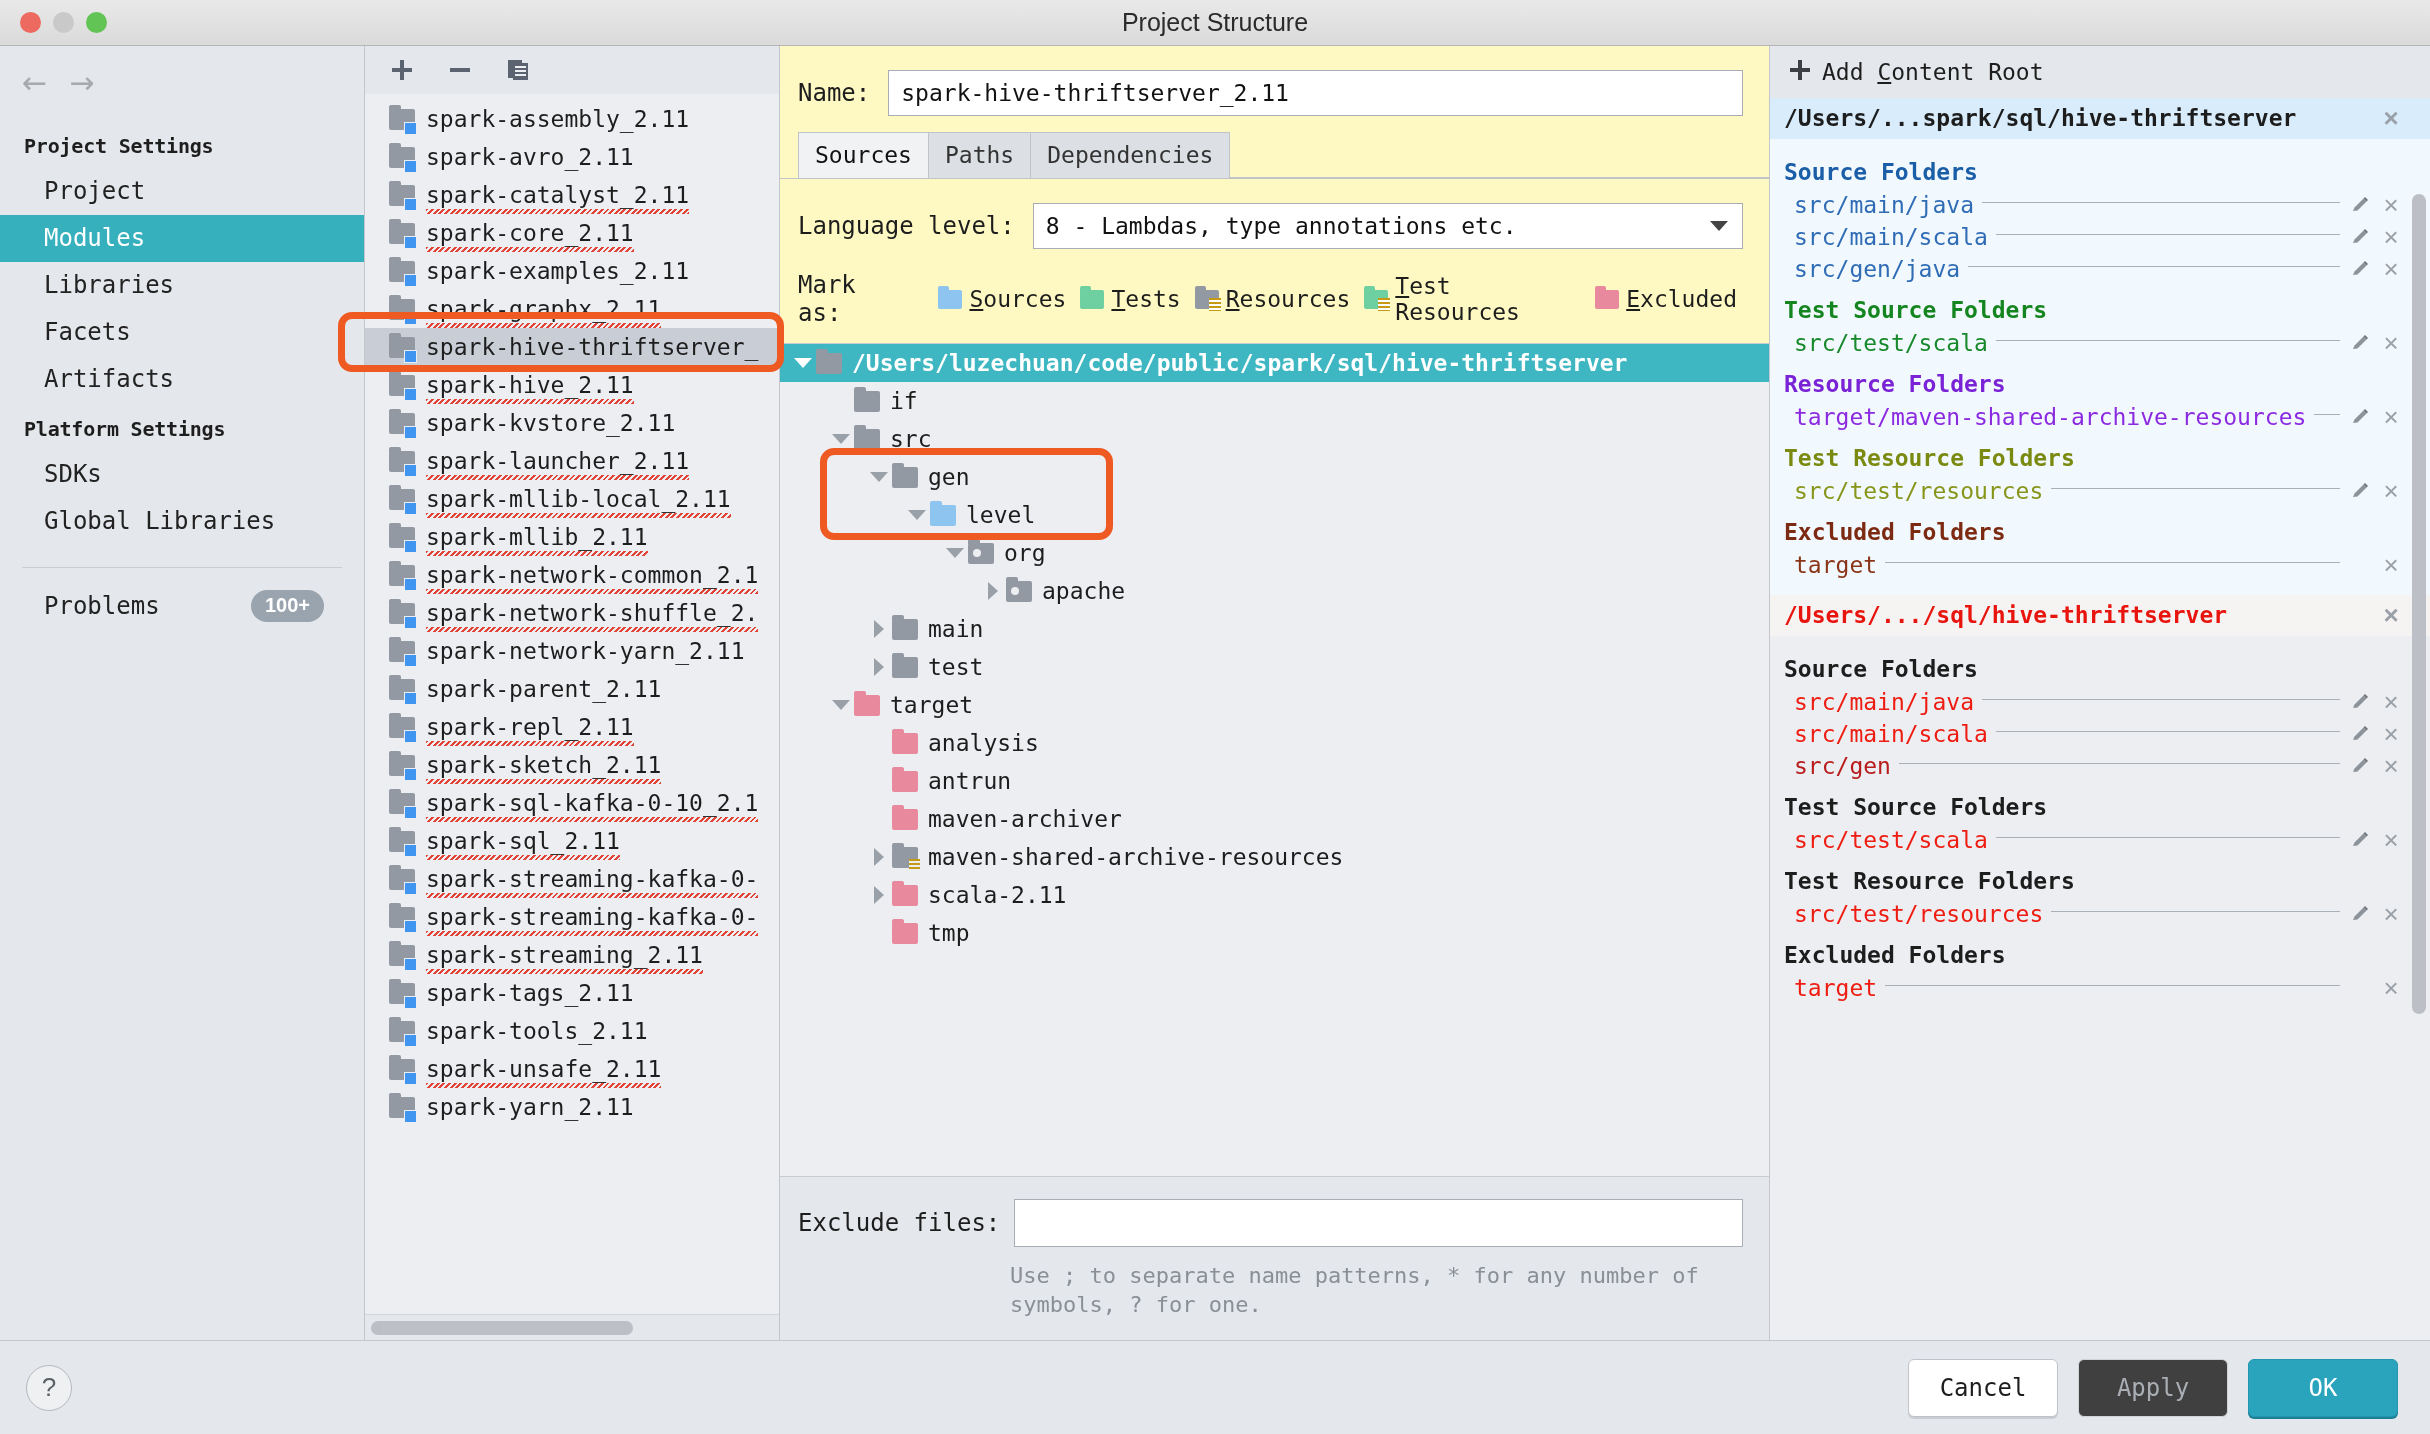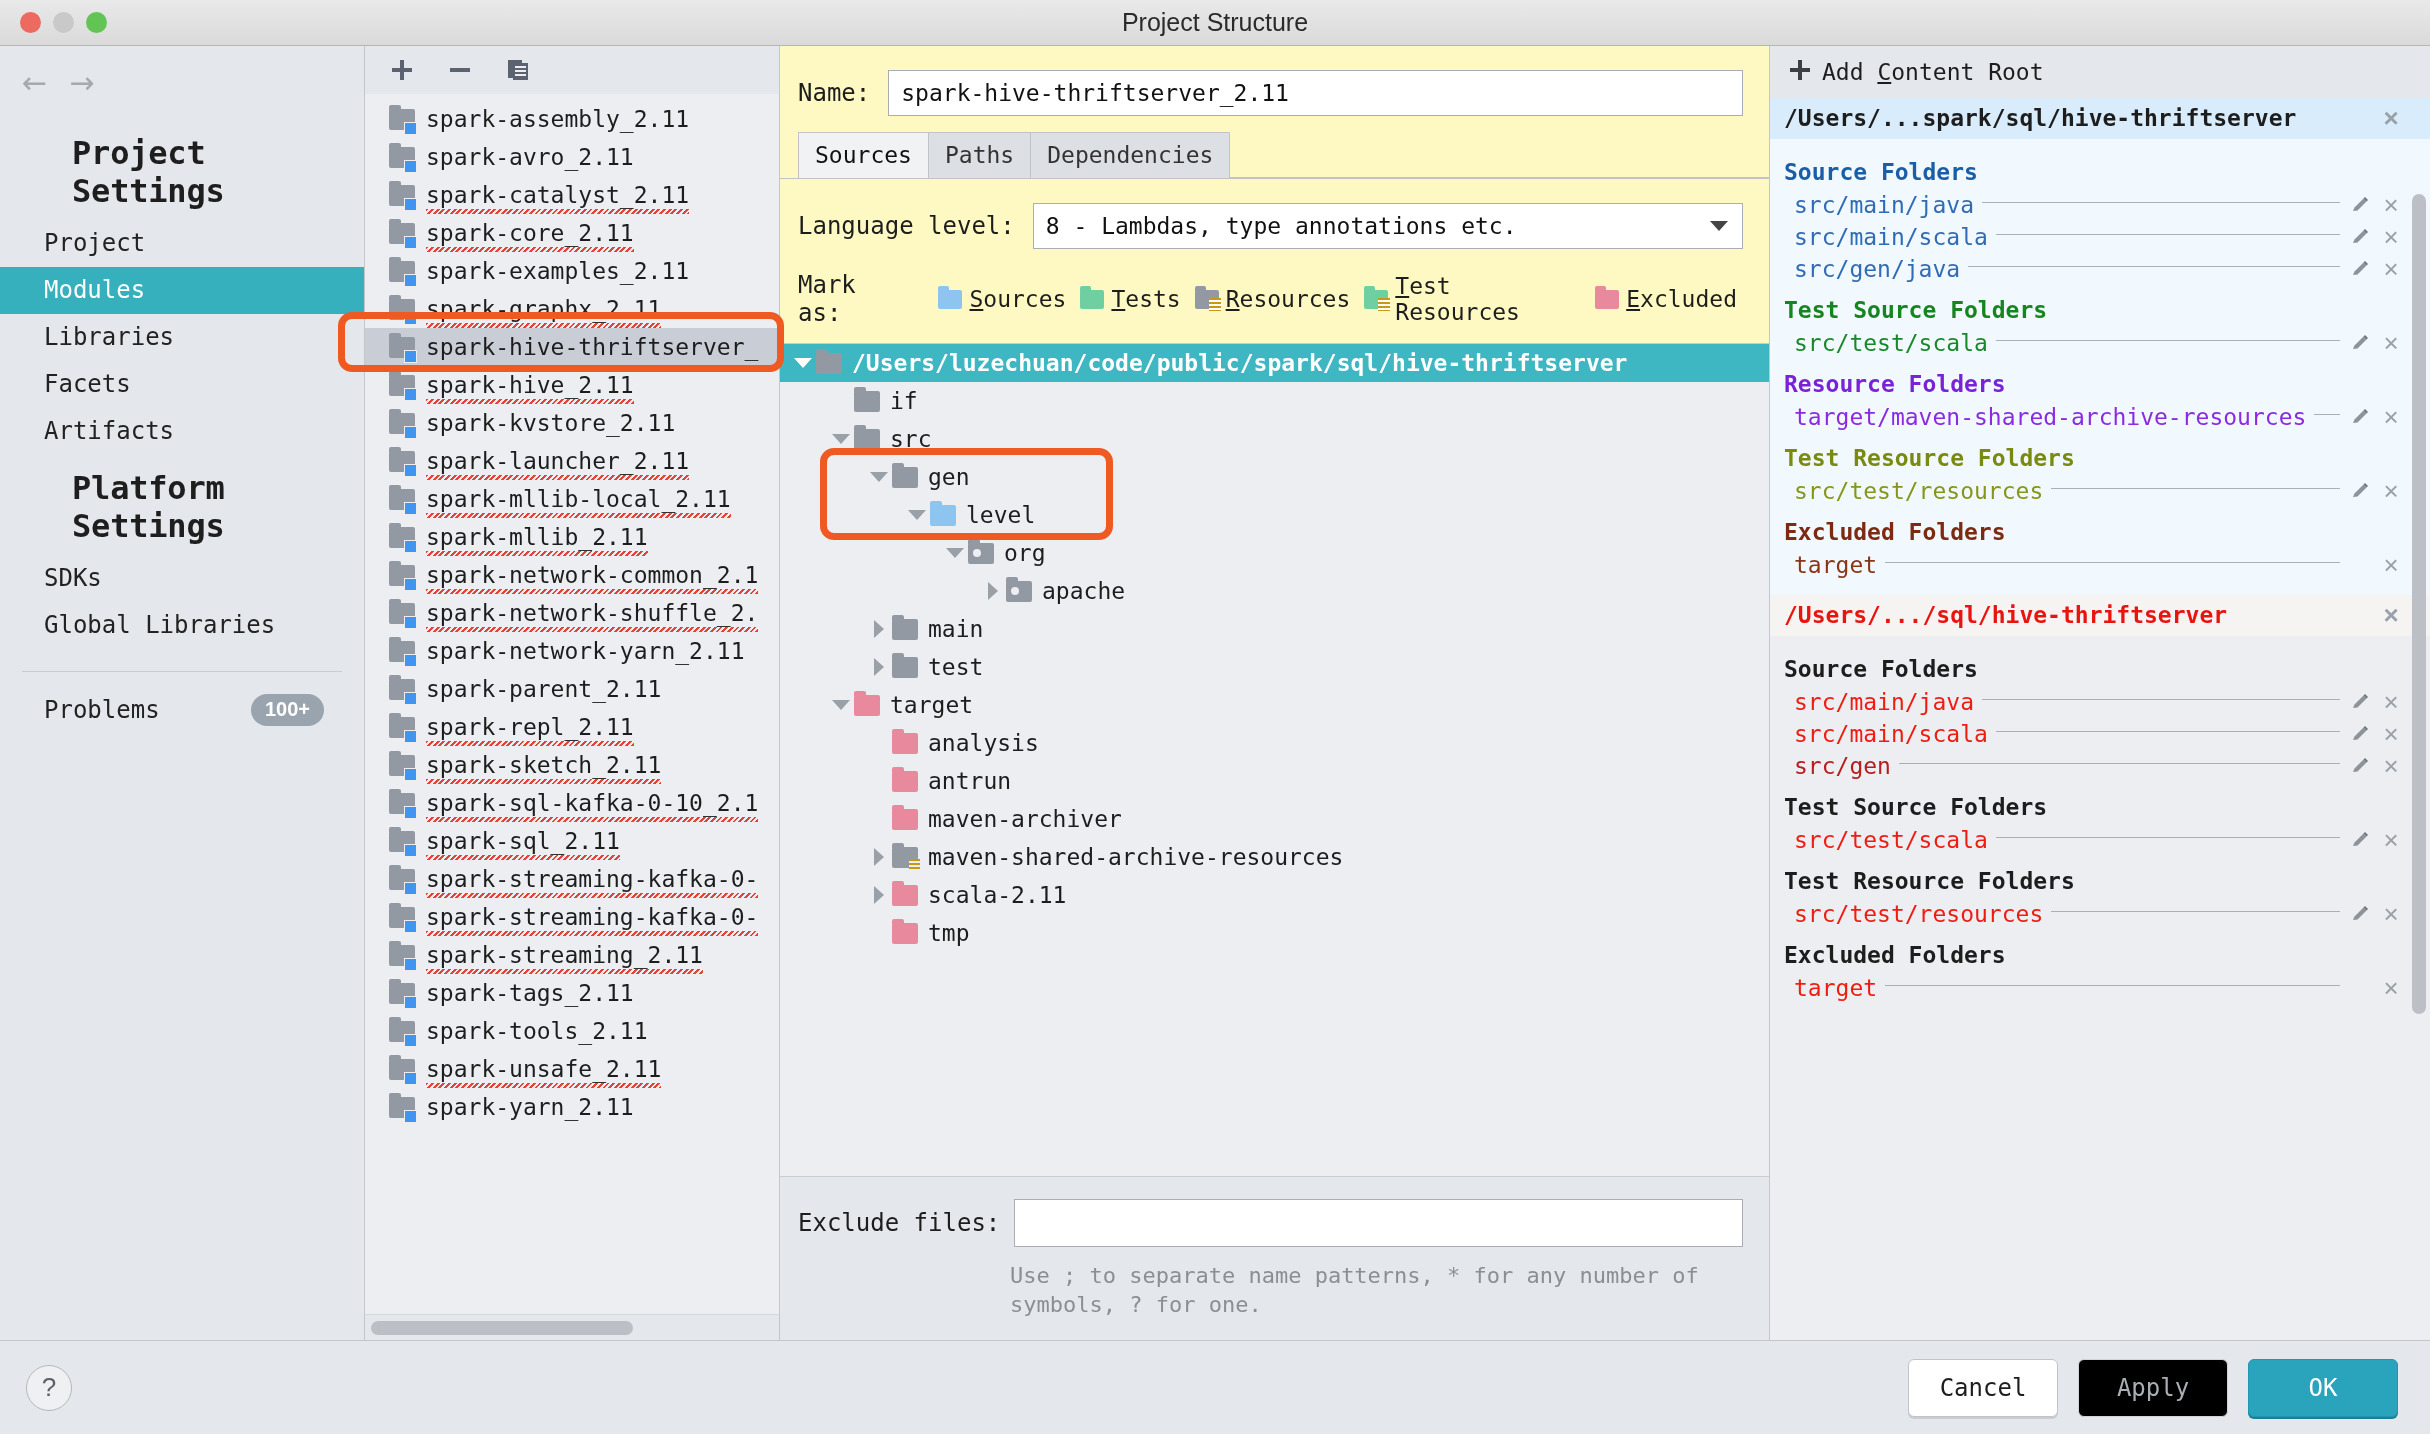--- a/index.html
+++ b/index.html
@@ -39,22 +39,22 @@
     border-right: 1px solid #c3c6cb;
     display: flex; flex-direction: column;
     padding-top: 10px;
   }
   .navbtns { display: flex; gap: 22px; padding: 12px 0 22px 22px; }
   .navarrow {
     font-size: 30px; color: #a6a9ae; line-height: 1;
     font-family: "DejaVu Sans", sans-serif;
   }
   .sb-group-title {
-    font-size: 32px; font-weight: bold; color: #1e1e1e;
-    padding: 14px 0 10px 24px; letter-spacing: -0.2px; margin-left: 48px;
+    font-size: 20px; font-weight: bold; color: #1e1e1e;
+    padding: 14px 0 10px 24px; letter-spacing: -0.2px;
   }
   .sb-item {
     font-size: 24px; color: #222; padding: 8px 0 9px 44px;
     line-height: 1.25;
   }
   .sb-item.selected { background: #36b0bd; color: #ffffff; }
   .sb-divider { height: 1px; background: #c9ccd1; margin: 22px 22px 0 22px; }
   .sb-problems {
     display: flex; align-items: center; justify-content: space-between;
     padding: 22px 40px 0 44px;
@@ -226,21 +226,21 @@
     display:flex; align-items:center; justify-content:center;
     font-family:"Liberation Sans",sans-serif;
   }
   .spacer { flex:1 1 auto; }
   .btn {
     height: 58px; min-width: 150px; border-radius: 6px; font-size: 24px;
     display:flex; align-items:center; justify-content:center; margin-left: 20px;
     font-family:"DejaVu Sans Mono", monospace;
   }
   .btn.cancel { background:#fff; border:1px solid #c0c4ca; color:#1d1d1d; box-shadow: 0 2px 0 #c9ccd1; }
-  .btn.apply { background:#000000; border:1px solid #d0d3d8; color:#a9aeb5; }
+  .btn.apply { background:#404040; border:1px solid #d0d3d8; color:#a9aeb5; }
   .btn.ok { background:#2aa3bd; border:1px solid #2196ae; color:#fff; box-shadow: 0 2px 0 #1b7f95; }
 
   
   .anno {
     position: absolute; border: 7px solid #ef5a22; border-radius: 14px;
     pointer-events: none;
   }
   #anno-module { left: 338px; top: 312px; width: 446px; height: 60px; }
   #anno-gen    { left: 820px; top: 448px; width: 293px; height: 92px; }
 </style>

